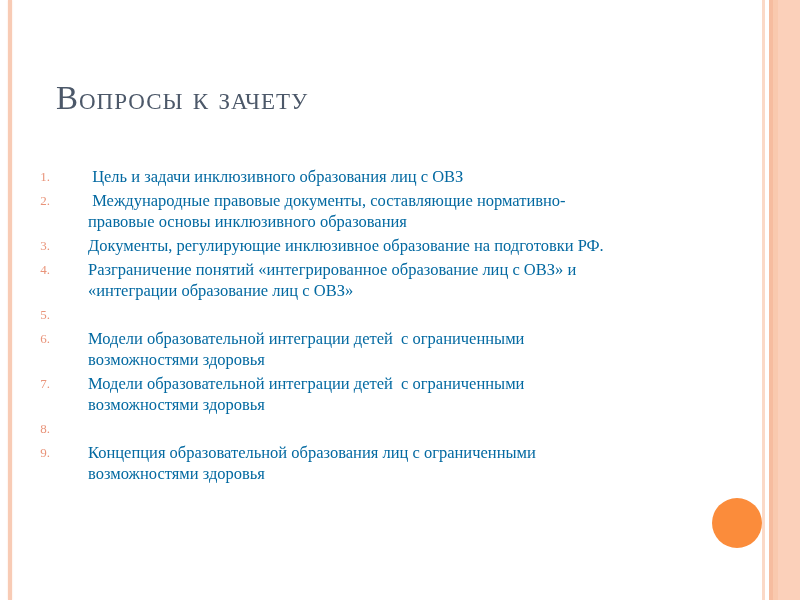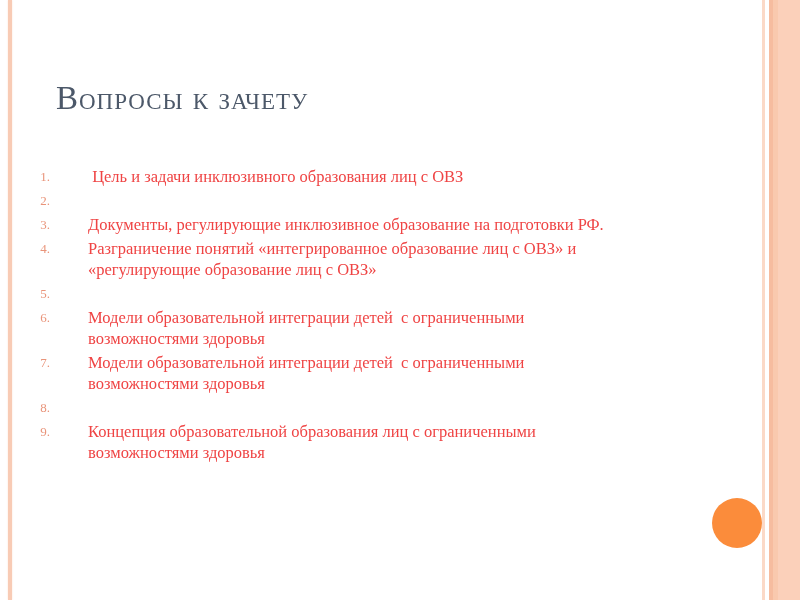--- a/index.html
+++ b/index.html
@@ -91,21 +91,21 @@
     font-size: 13px;
     color: #e9947a;
   }
   .txt {
     display: block;
     margin-left: 88px;
     width: 648px;
     font-family: "Liberation Serif", serif;
     font-size: 16.5px;
     line-height: 21px;
-    color: #ef4444;
+    color: #0369a1;
     white-space: pre-wrap;
   }
 </style>
 </head>
 <body>
 
 <div class="slide">
 
   <div class="left-stripe"></div>
   <div class="r-stripe-1"></div>
@@ -116,29 +116,31 @@
 
   <h1 class="title">Вопросы к зачету</h1>
 
   <ol class="list">
     <li class="item">
       <span class="num">1.</span>
       <span class="txt"> Цель и задачи инклюзивного образования лиц с ОВЗ</span>
     </li>
     <li class="item">
       <span class="num">2.</span>
+      <span class="txt"> Международные правовые документы, составляющие нормативно-
+правовые основы инклюзивного образования</span>
     </li>
     <li class="item">
       <span class="num">3.</span>
       <span class="txt">Документы, регулирующие инклюзивное образование на подготовки РФ.</span>
     </li>
     <li class="item">
       <span class="num">4.</span>
       <span class="txt">Разграничение понятий «интегрированное образование лиц с ОВЗ» и
-«регулирующие образование лиц с ОВЗ»</span>
+«интеграции образование лиц с ОВЗ»</span>
     </li>
     <li class="item">
       <span class="num">5.</span>
     </li>
     <li class="item">
       <span class="num">6.</span>
       <span class="txt">Модели образовательной интеграции детей  с ограниченными
 возможностями здоровья</span>
     </li>
     <li class="item">

